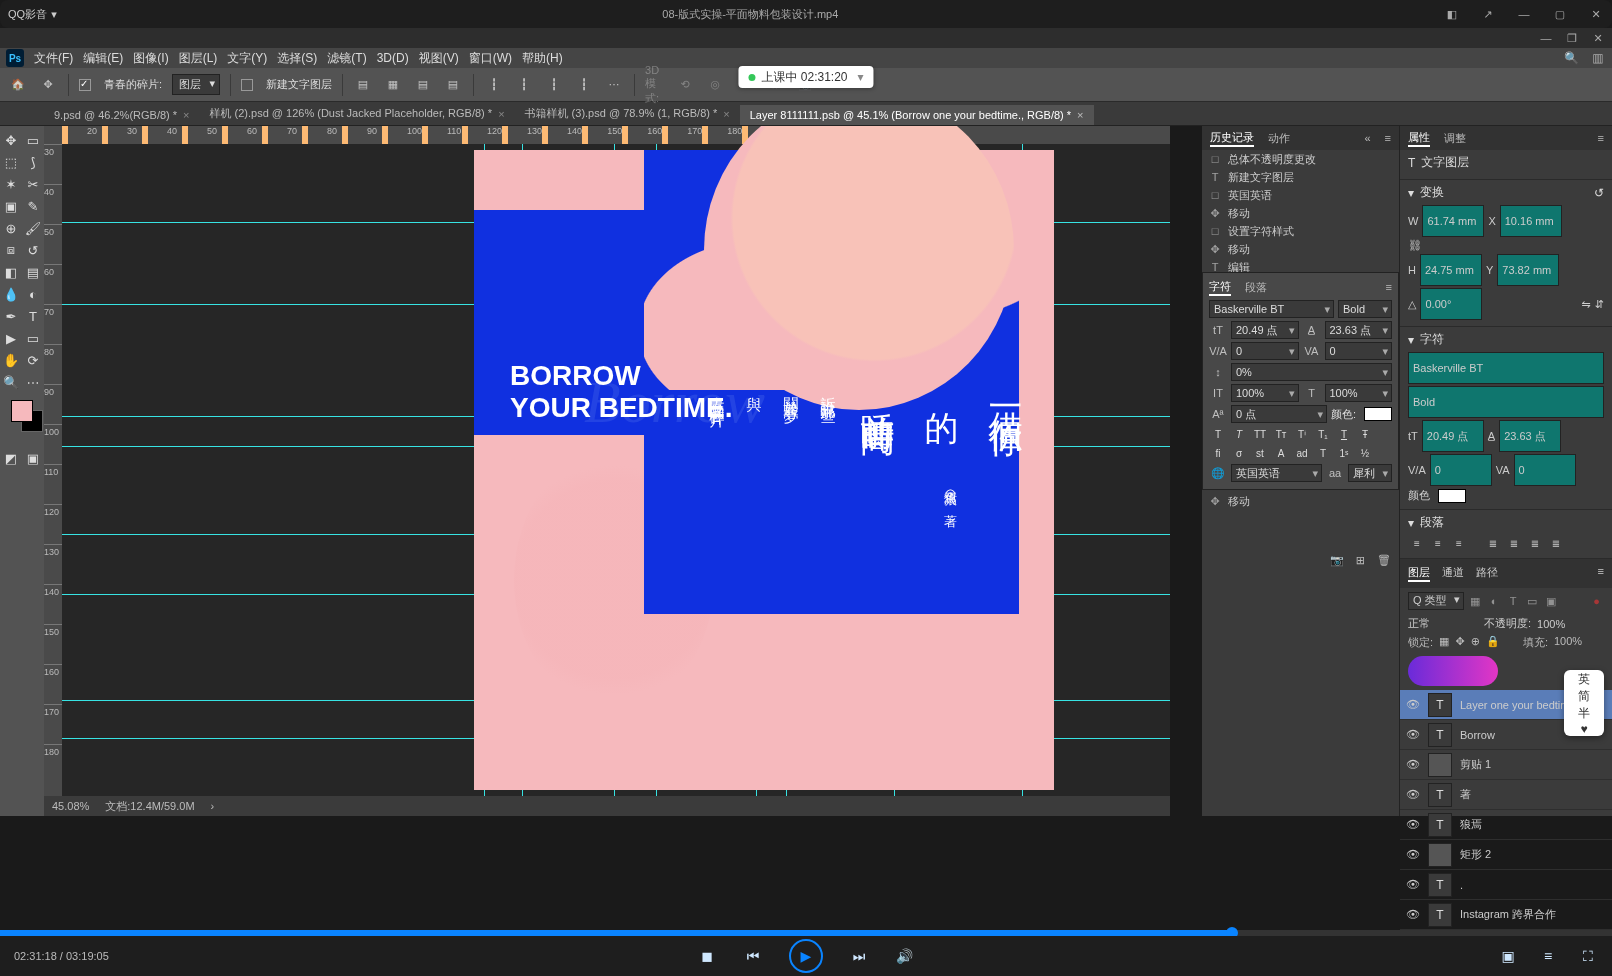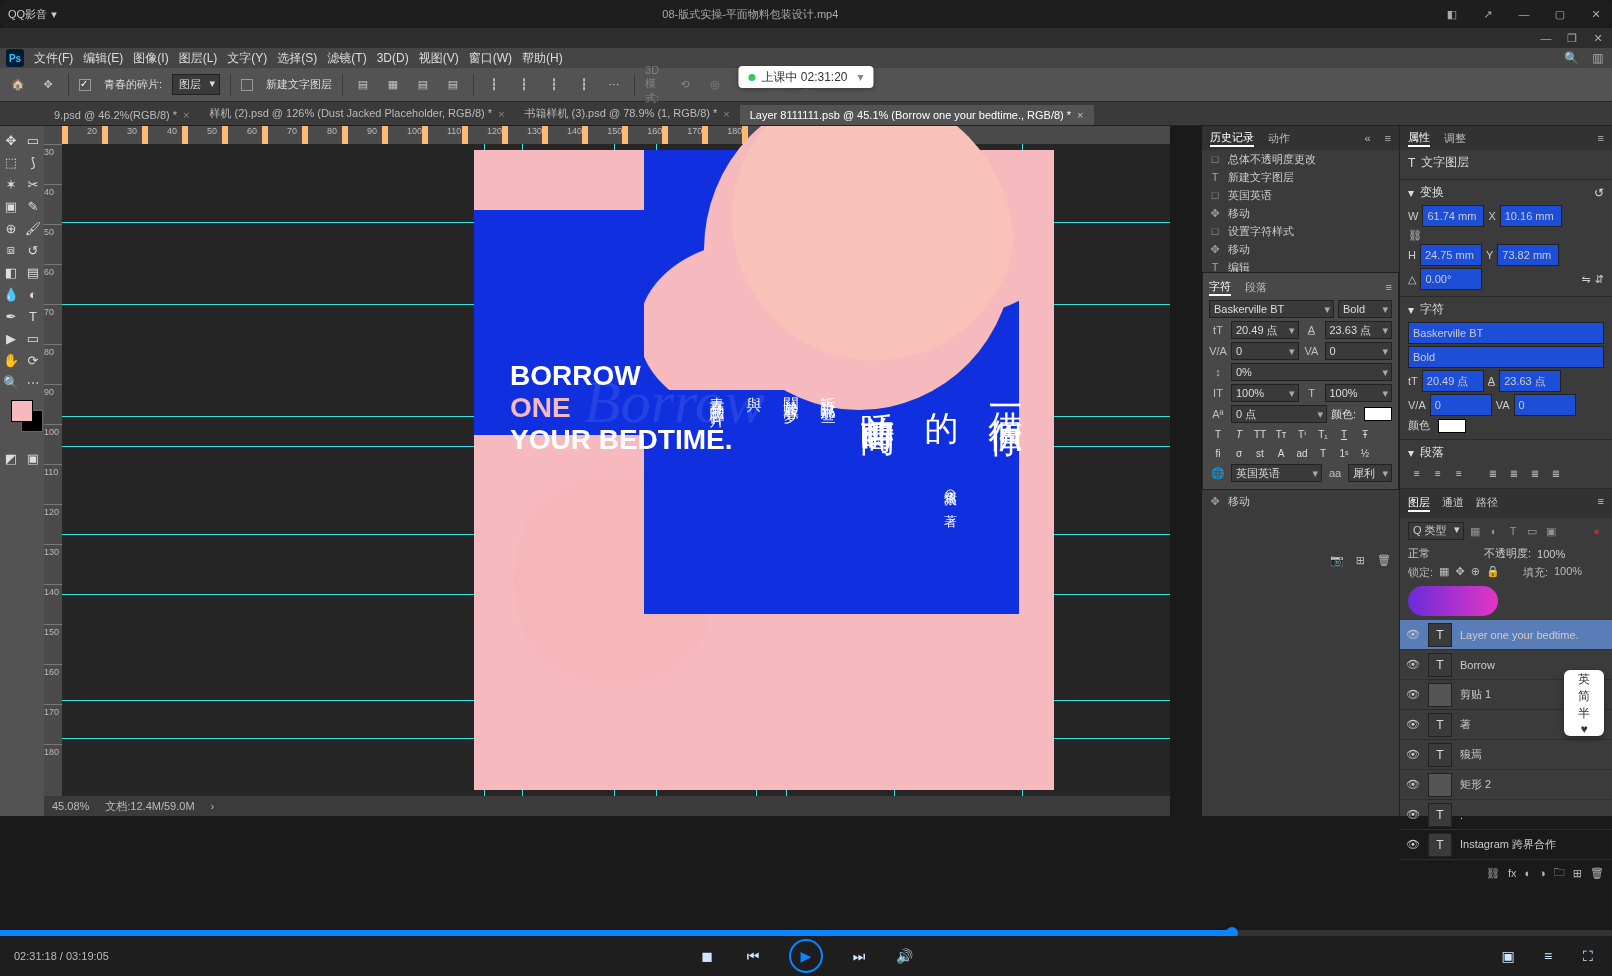--- a/index.html
+++ b/index.html
@@ -103,21 +103,21 @@
 .char-row .fld::after{content:"▾";position:absolute;right:3px;color:#aaa;}
 .char-row .lbl-ico{width:18px;text-align:center;opacity:.8;}
 .btnrow{display:flex;gap:3px;margin:3px 0;}
 .btnrow span{width:18px;height:16px;display:inline-flex;align-items:center;justify-content:center;border:1px solid transparent;font-size:10px;}
 .color-sw{width:28px;height:14px;background:#fff;border:1px solid #000;margin-left:4px;}
 
 
 .prop-sec{padding:4px 8px;border-bottom:1px solid #2a2a2a;}
 .prop-title{color:#ddd;font-size:12px;display:flex;align-items:center;gap:6px;margin-bottom:4px;}
 .prop-row{display:flex;align-items:center;gap:4px;margin:2px 0;font-size:11px;}
-.prop-row .num{background:#1d4ed8;border:1px solid #222;height:22px;width:62px;padding:0 4px;display:flex;align-items:center;}
+.prop-row .num{background:#0f766e;border:1px solid #222;height:32px;width:62px;padding:0 4px;display:flex;align-items:center;}
 .mini-tabs{display:flex;gap:12px;padding:6px 8px;background:#323232;font-size:11px;}
 .mini-tabs span.act{color:#fff;border-bottom:2px solid #fff;}
 .layer-filter{display:flex;align-items:center;gap:4px;padding:4px 8px;}
 .layer-filter .sel{background:#3a3a3a;border:1px solid #222;height:18px;padding:0 16px 0 4px;position:relative;}
 .layer-filter .sel::after{content:"▾";position:absolute;right:3px;}
 .layer-filter .ficon{width:15px;height:15px;display:inline-flex;align-items:center;justify-content:center;opacity:.6;}
 .layer-opts{display:flex;align-items:center;gap:6px;padding:2px 8px;}
 .layer-lockrow{display:flex;align-items:flex-start;gap:6px;padding:2px 8px;color:#bbb;}
 .layer-list{}
 .layer-item{height:30px;display:flex;align-items:center;gap:8px;padding:0 6px;border-bottom:1px solid #2e2e2e;}
@@ -336,21 +336,20 @@
 
       <div class="artwork">
         <div class="faint-head"></div>
         <div class="art-blue-main"></div>
         <div class="art-blue-top"></div>
         <div class="art-pink-shapes"></div>
         <div class="art-head"></div>
         <div class="art-script">Borrow</div>
         <div class="art-txt-en">
           <div class="l1">BORROW</div>
-          <div class="l2">ONE</div>
           <div class="l3">YOUR BEDTIME.</div>
         </div>
         <div class="art-cn">
           <span class="col">借一個你</span>
           <span class="col">的</span>
           <span class="col">睡前時間</span>
           <span class="col sm">訴說那些</span>
           <span class="col sm">關於尋夢</span>
           <span class="col sm">與</span>
           <span class="col sm">青春的碎片</span>

